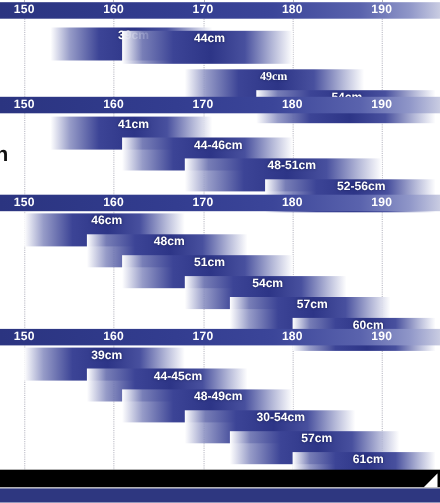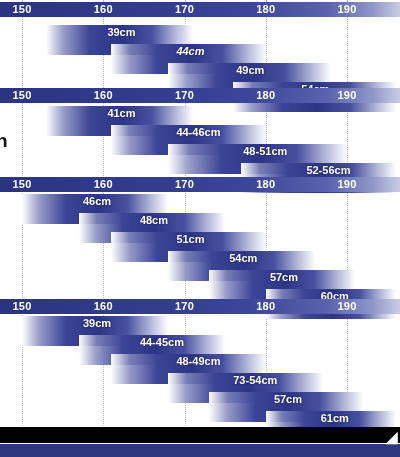--- a/index.html
+++ b/index.html
@@ -137,27 +137,27 @@
       <div class="axis-tick" style="left: 22px;">150</div>
       <div class="axis-tick" style="left: 103.25px;">160</div>
       <div class="axis-tick" style="left: 184.5px;">170</div>
       <div class="axis-tick" style="left: 265.75px;">180</div>
       <div class="axis-tick" style="left: 347px;">190</div>
     </div>
     <div class="bar" style="left: 46.375px; width: 146.25px; top: 25px;">
       <div class="bar-fill"></div>
       <div class="bar-label" style="left: 61px;">39cm</div>
     </div>
-    <div class="bar" style="left: 111.375px; width: 154.375px; top: 44px; font-style: italic;">
+    <div class="bar" style="left: 111.375px; width: 154.375px; top: 28px;">
       <div class="bar-fill"></div>
       <div class="bar-label" style="left: 65px;">44cm</div>
     </div>
     <div class="bar" style="left: 168.25px; width: 162.5px; top: 63px;">
       <div class="bar-fill"></div>
-      <div class="bar-label" style="left: 68px;">49cm</div>
+      <div class="bar-label" style="left: 68px; font-family: Liberation Serif, serif;">49cm</div>
     </div>
     <div class="bar" style="left: 233.25px; width: 162.5px; top: 82px;">
       <div class="bar-fill"></div>
       <div class="bar-label" style="left: 68px;">54cm</div>
     </div>
     <div class="axis-strip" style="top: 88px;">
       <div class="axis-tick" style="left: 22px;">150</div>
       <div class="axis-tick" style="left: 103.25px;">160</div>
       <div class="axis-tick" style="left: 184.5px;">170</div>
       <div class="axis-tick" style="left: 265.75px;">180</div>
@@ -224,21 +224,21 @@
     <div class="bar" style="left: 78.875px; width: 146.25px; top: 335px;">
       <div class="bar-fill"></div>
       <div class="bar-label" style="left: 61px;">44-45cm</div>
     </div>
     <div class="bar" style="left: 111.375px; width: 154.375px; top: 354px;">
       <div class="bar-fill"></div>
       <div class="bar-label" style="left: 65px;">48-49cm</div>
     </div>
     <div class="bar" style="left: 168.25px; width: 154.375px; top: 373px;">
       <div class="bar-fill"></div>
-      <div class="bar-label" style="left: 65px;">73-54cm</div>
+      <div class="bar-label" style="left: 65px;">30-54cm</div>
     </div>
     <div class="bar" style="left: 208.875px; width: 154.375px; top: 392px;">
       <div class="bar-fill"></div>
       <div class="bar-label" style="left: 65px;">57cm</div>
     </div>
     <div class="bar" style="left: 265.75px; width: 130px; top: 411px; text-decoration: underline;">
       <div class="bar-fill"></div>
       <div class="bar-label" style="left: 55px;">61cm</div>
     </div>
     <div class="edge-text" style="top: 130px;">n</div>

